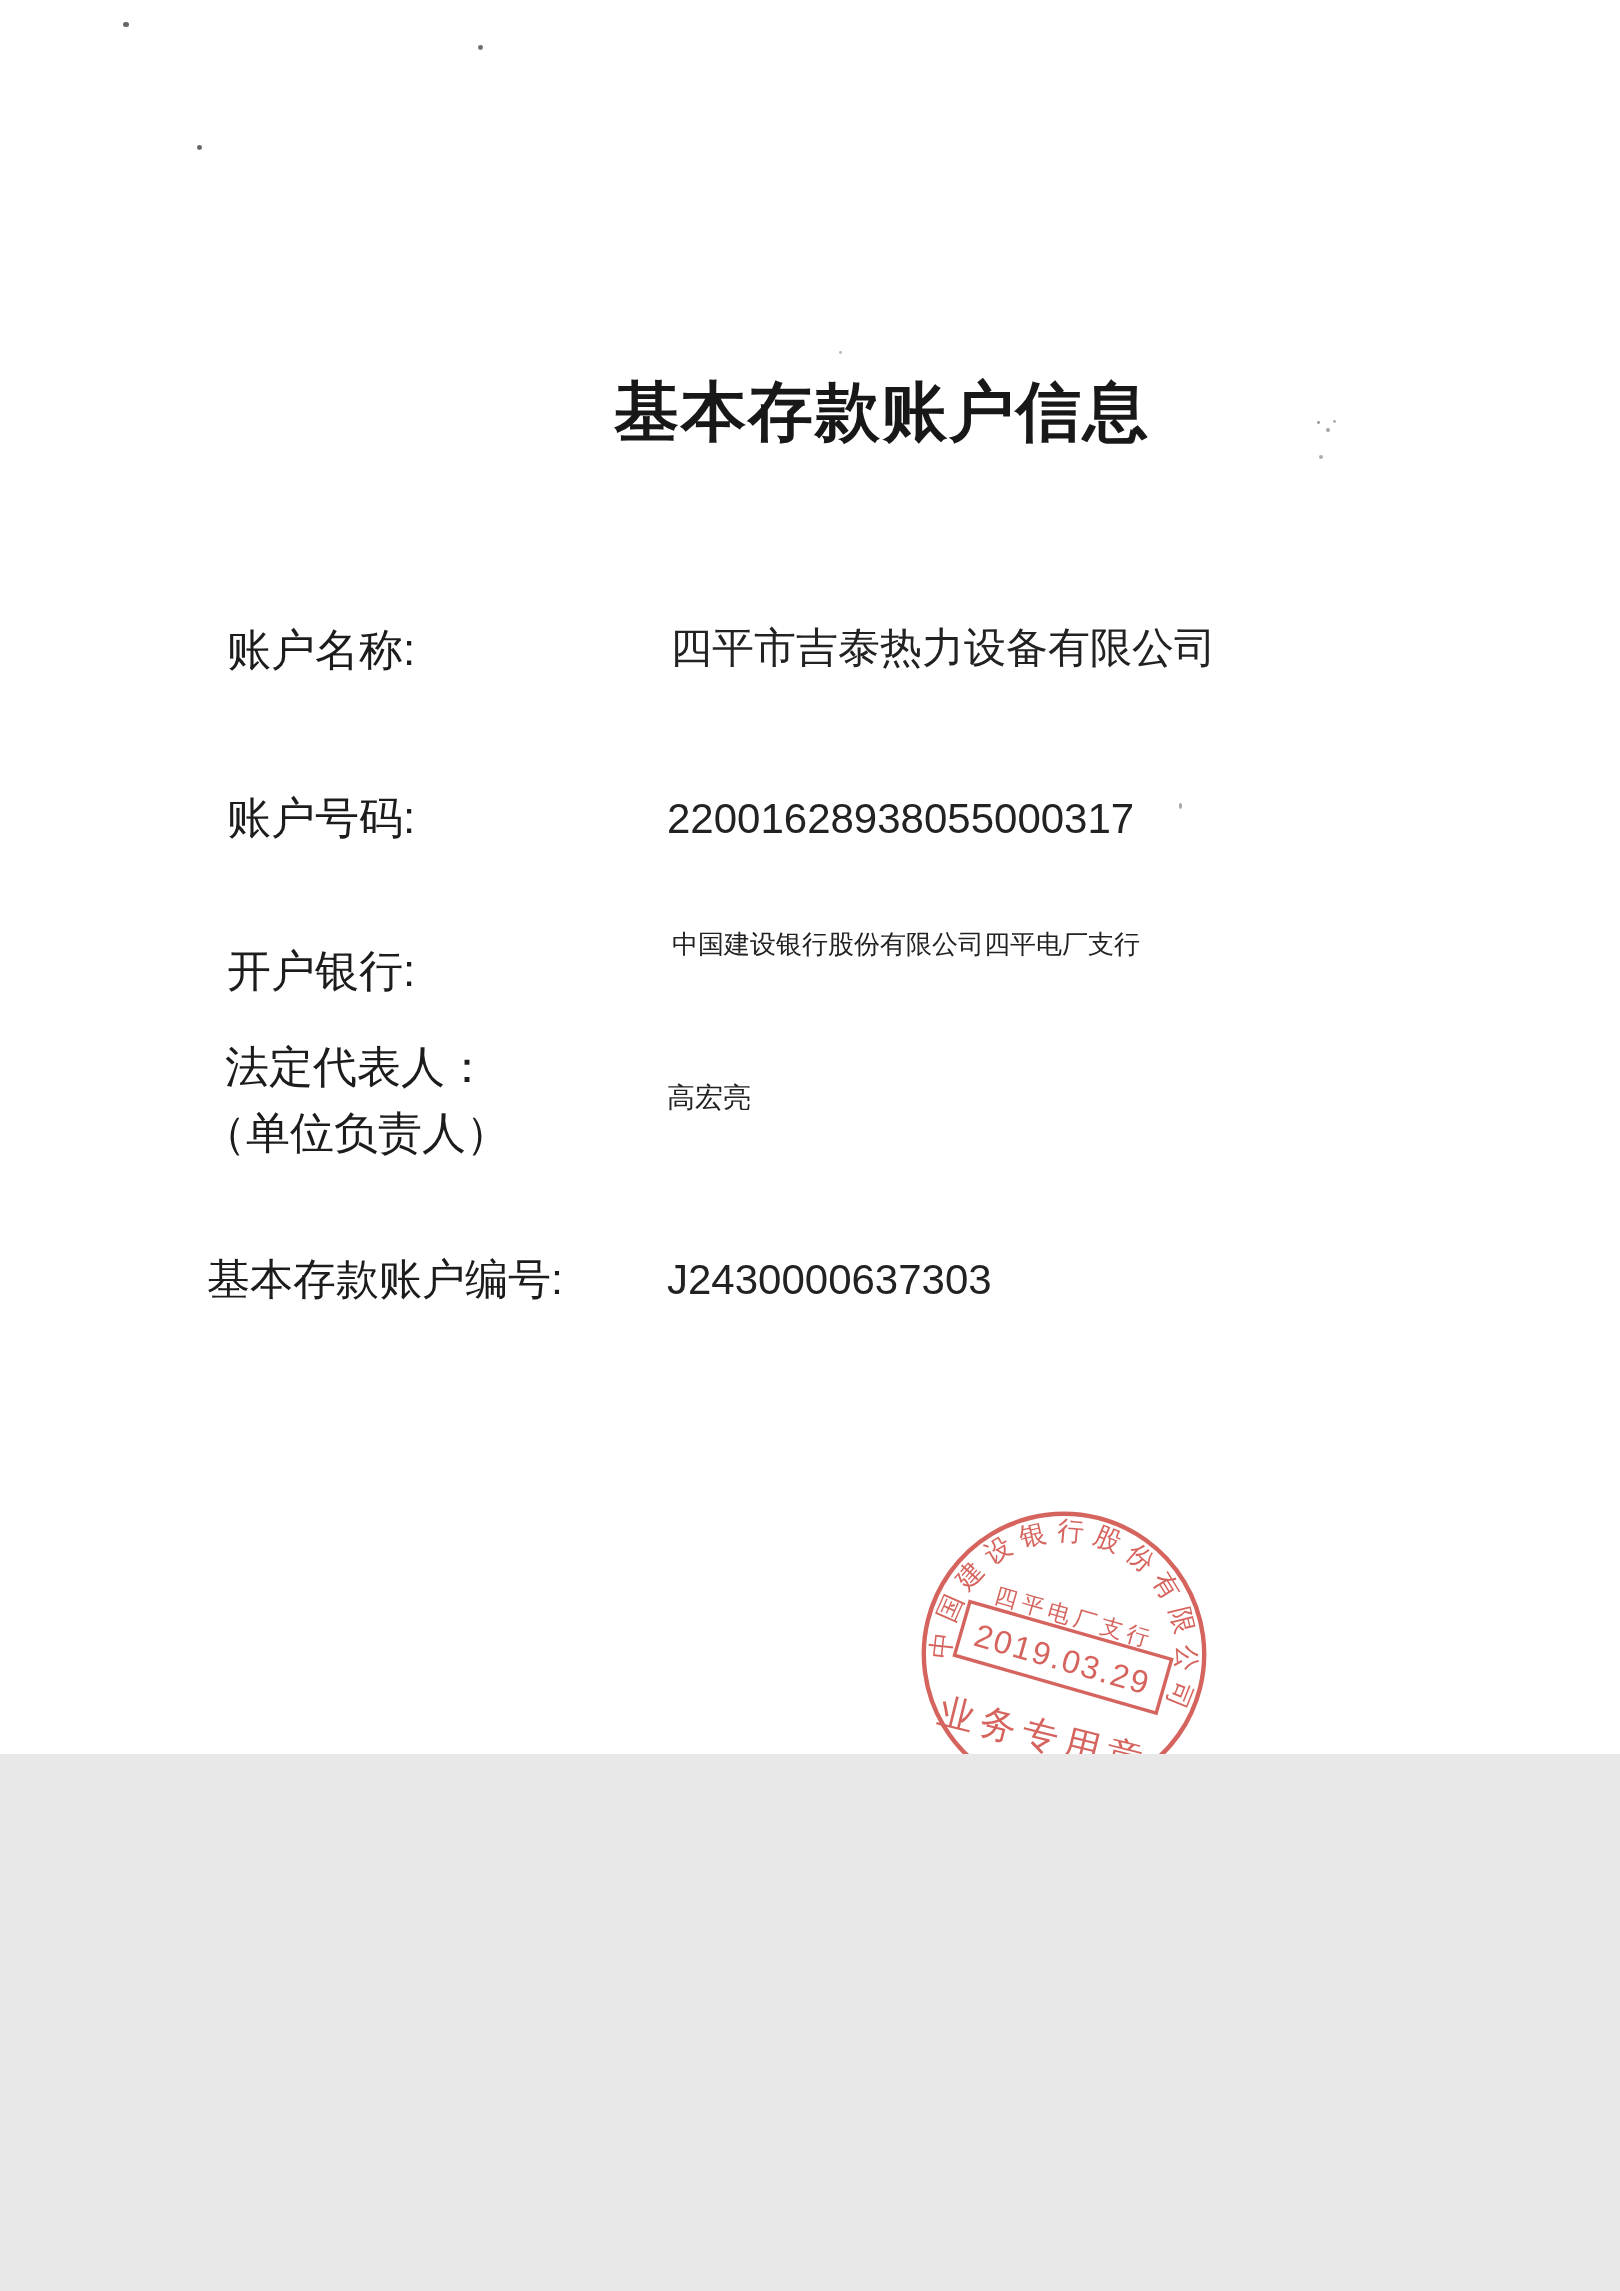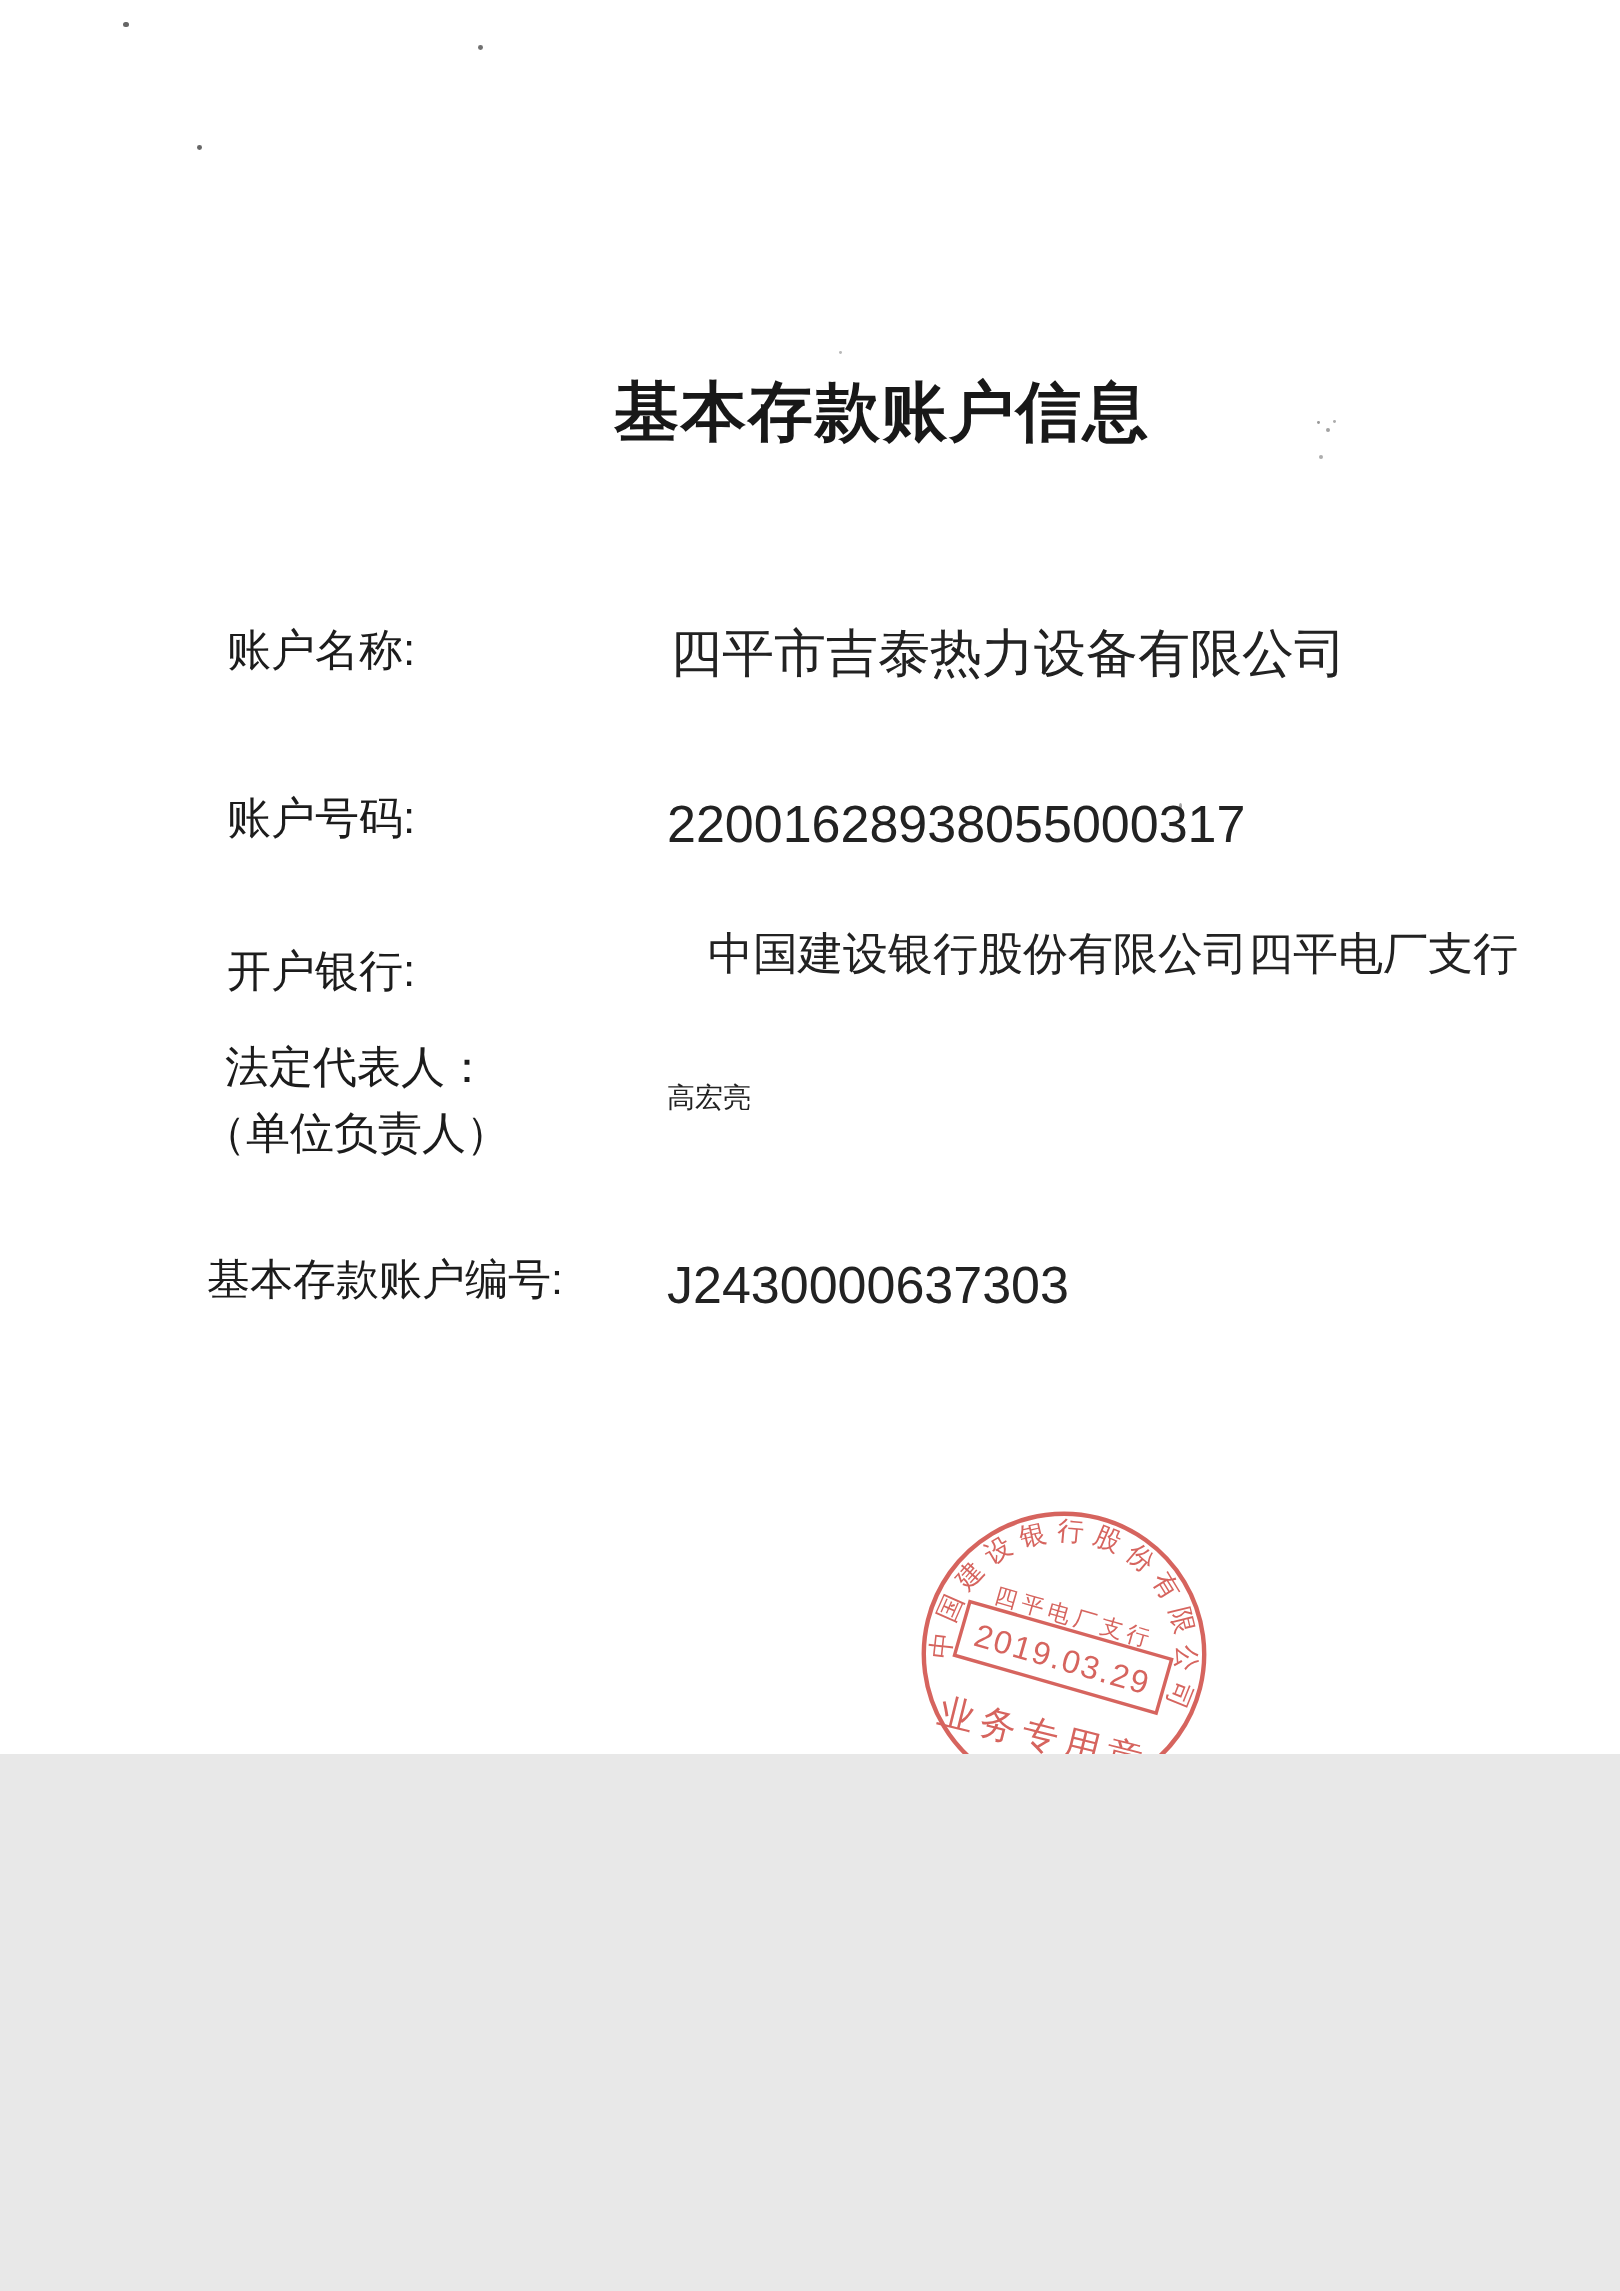--- a/index.html
+++ b/index.html
@@ -14,21 +14,21 @@
   }
   .abs{position:absolute;line-height:1;white-space:nowrap;}
   .doc-title{
     font-family:"Liberation Serif", serif;
     font-weight:700;
     font-size:65px;
     letter-spacing:2px;
     color:#181818;
   }
   .field-label{font-size:44px;color:#1c1c1c;}
-  .field-value{font-size:52px;color:#222222;}
+  .field-value{font-size:42px;color:#222222;}
   .num{font-family:"Liberation Sans", sans-serif;letter-spacing:1px;}
   .date-line{
     font-size:41px;
     color:#262626;
     word-spacing:25.5px;
     letter-spacing:2px;
   }
   .stamp{
     mix-blend-mode:multiply;
     opacity:0.84;
@@ -60,21 +60,21 @@
 
   <div class="abs doc-title" style="left:614px;top:380px;">基本存款账户信息</div>
 
   <div class="abs field-label" style="left:227px;top:628px;">账户名称:</div>
   <div class="abs field-value" style="left:670px;top:627px;">四平市吉泰热力设备有限公司</div>
 
   <div class="abs field-label" style="left:227px;top:796px;">账户号码:</div>
   <div class="abs field-value num" style="left:667px;top:798px;letter-spacing:0;">22001628938055000317</div>
 
   <div class="abs field-label" style="left:227px;top:928px;margin-top:21px;">开户银行:</div>
-  <div class="abs field-value" style="left:672px;top:931px;font-size:45px;margin-left:36px;">中国建设银行股份有限公司四平电厂支行</div>
+  <div class="abs field-value" style="left:672px;top:931px;font-size:26px;">中国建设银行股份有限公司四平电厂支行</div>
 
   <div class="abs field-label" style="left:225px;top:1045px;">法定代表人：</div>
   <div class="abs field-label" style="left:202px;top:1111px;">（单位负责人）</div>
   <div class="abs field-value" style="left:667px;top:1084px;font-size:28px;">高宏亮</div>
 
   <div class="abs field-label" style="left:207px;top:1258px;font-size:43px;">基本存款账户编号:</div>
   <div class="abs field-value num" style="left:667px;top:1259px;letter-spacing:0;">J2430000637303</div>
 
 
   <div class="abs stamp" style="left:914px;top:1504px;width:300px;height:300px;">

